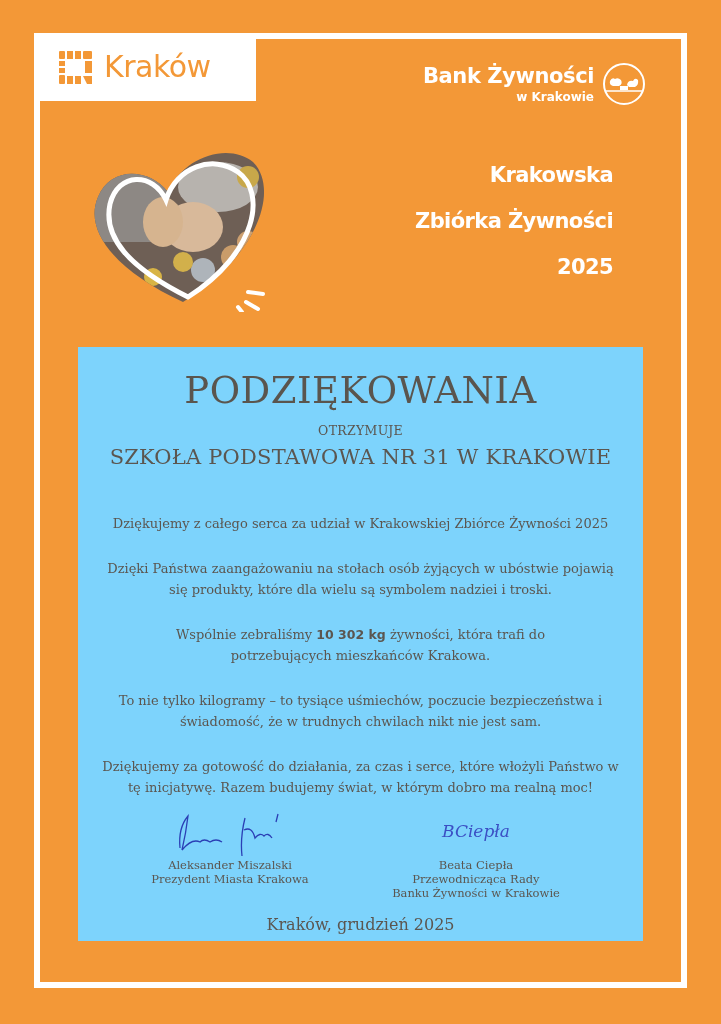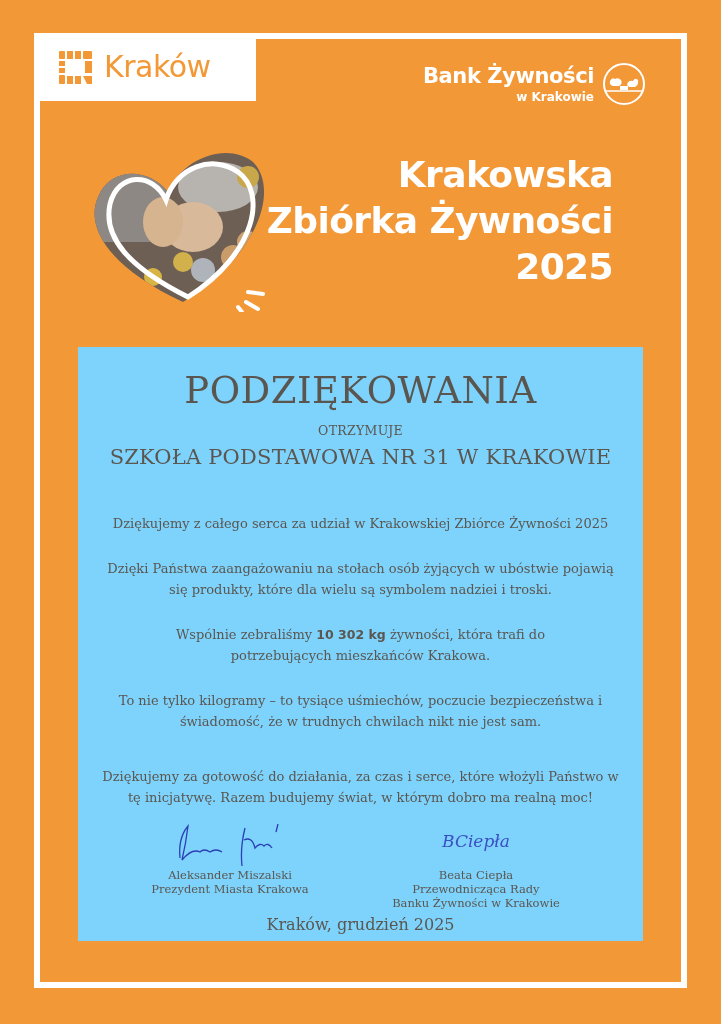--- a/index.html
+++ b/index.html
@@ -8,21 +8,21 @@
   .frame { position: absolute; left: 34px; top: 33px; width: 653px; height: 955px; border: 6px solid #ffffff; }
   .krakow-logo { position: absolute; left: 34px; top: 33px; width: 222px; height: 68px; background: #ffffff; display: flex; align-items: center; padding-left: 25px; }
   .krakow-logo .mark { width: 33px; height: 33px; position: relative; margin-right: 12px; }
   .krakow-logo .word { font-family: "DejaVu Sans", sans-serif; color: #f39837; font-size: 30px; letter-spacing: -0.5px; line-height: 1; }
   .bank { position: absolute; right: 75px; top: 62px; display: flex; align-items: center; justify-content: space-between; }
   .bank .txt { text-align: right; color: #fff; font-family: "DejaVu Sans", sans-serif; font-weight: bold; margin-right: 8px; }
   .bank .t1 { font-size: 21px; line-height: 26px; letter-spacing: -0.4px; }
   .bank .t2 { font-size: 12px; line-height: 16px; }
   .bank .circ { width: 44px; height: 44px; }
   .heart { position: absolute; left: 88px; top: 142px; width: 200px; height: 170px; }
-  .event-title { position: absolute; right: 108px; top: 152px; text-align: right; color: #fff; font-family: "DejaVu Sans", sans-serif; font-weight: bold; font-size: 36px; line-height: 46px; letter-spacing: -0.6px; }
+  .event-title { position: absolute; right: 108px; top: 152px; text-align: right; color: #fff; font-family: "DejaVu Sans", sans-serif; font-weight: bold; font-size: 21px; line-height: 46px; letter-spacing: -0.6px; }
   .card { position: absolute; left: 78px; top: 347px; width: 565px; height: 594px; background: #7dd3fc; text-align: center; color: #5b5650; }
   .card h1 { font-family: "DejaVu Serif", serif; font-weight: normal; font-size: 37px; letter-spacing: 0.5px; margin-top: 22px; line-height: 44px; color: #5a554e; }
   .card .rec { font-size: 12.5px; margin-top: 10px; letter-spacing: 0.3px; line-height: 16px; }
   .card .school { font-size: 21px; margin-top: 4px; line-height: 28px; letter-spacing: 0.2px; }
   .card .para { font-size: 13px; line-height: 21px; margin-top: 24px; padding: 0 20px; }
   .card .para:first-of-type { margin-top: 0; }
   .card .p1 { margin-top: 42px; }
   .sigs { position: relative; height: 105px; margin-top: 10px; }
   .sig { position: absolute; text-align: center; font-size: 11.5px; line-height: 14px; }
   .sig1 { left: 52px; width: 200px; top: 0; }
@@ -111,21 +111,21 @@
 
 <div class="card">
   <h1>PODZIĘKOWANIA</h1>
   <div class="rec">OTRZYMUJE</div>
   <div class="school">SZKOŁA PODSTAWOWA NR 31 W KRAKOWIE</div>
 
   <div class="para p1">Dziękujemy z całego serca za udział w Krakowskiej Zbiórce Żywności 2025</div>
   <div class="para" style="margin-top:24px">Dzięki Państwa zaangażowaniu na stołach osób żyjących w ubóstwie pojawią się produkty, które dla wielu są symbolem nadziei i troski.</div>
   <div class="para" style="margin-top:24px; padding:0 55px"><span>Wspólnie zebraliśmy </span><b>10 302 kg</b><span> żywności, która trafi do potrzebujących mieszkańców Krakowa.</span></div>
   <div class="para" style="margin-top:24px; padding:0 40px">To nie tylko kilogramy – to tysiące uśmiechów, poczucie bezpieczeństwa i świadomość, że w trudnych chwilach nikt nie jest sam.</div>
-  <div class="para" style="margin-top:34px; padding:0 24px">Dziękujemy za gotowość do działania, za czas i serce, które włożyli Państwo w tę inicjatywę. Razem budujemy świat, w którym dobro ma realną moc!</div>
+  <div class="para" style="margin-top:24px; padding:0 24px">Dziękujemy za gotowość do działania, za czas i serce, które włożyli Państwo w tę inicjatywę. Razem budujemy świat, w którym dobro ma realną moc!</div>
 
   <div class="sigs">
     <div class="sig sig1">
       <svg width="140" height="50" viewBox="0 0 140 50">
         <path d="M20 40 Q18 20 28 8 Q26 25 22 42 Q32 30 40 34 Q44 30 50 34 Q56 30 62 34" fill="none" stroke="#2b3fb5" stroke-width="1.3"></path>
         <path d="M85 10 Q80 30 82 48 M84 22 Q92 18 95 30 Q100 24 104 28 Q108 24 112 30 M118 6 L116 14" fill="none" stroke="#2b3fb5" stroke-width="1.3"></path>
       </svg>
       <div>Aleksander Miszalski</div>
       <div>Prezydent Miasta Krakowa</div>
     </div>

